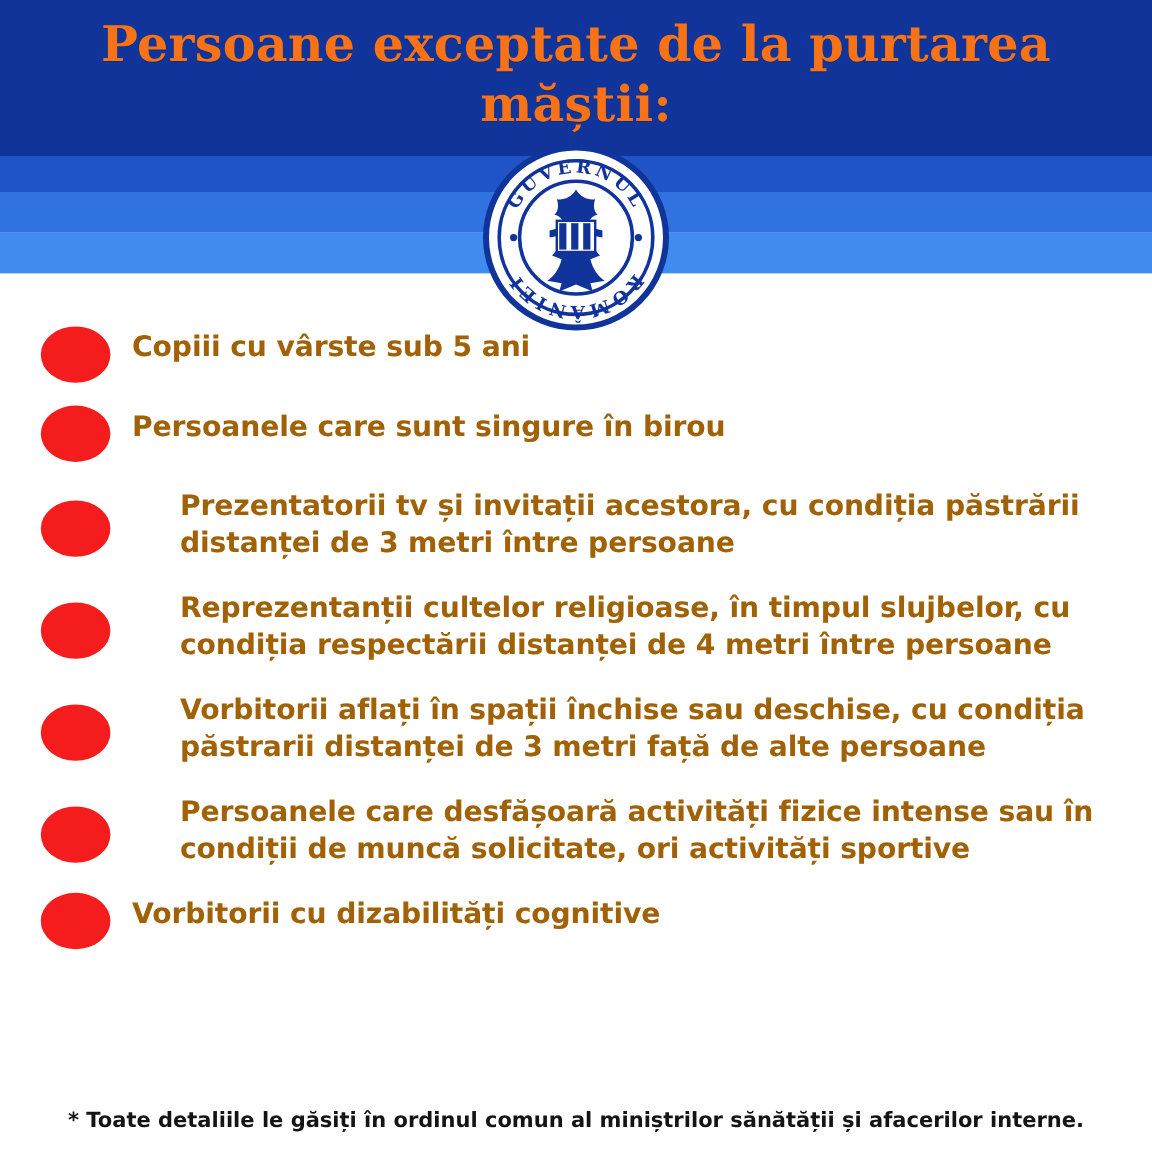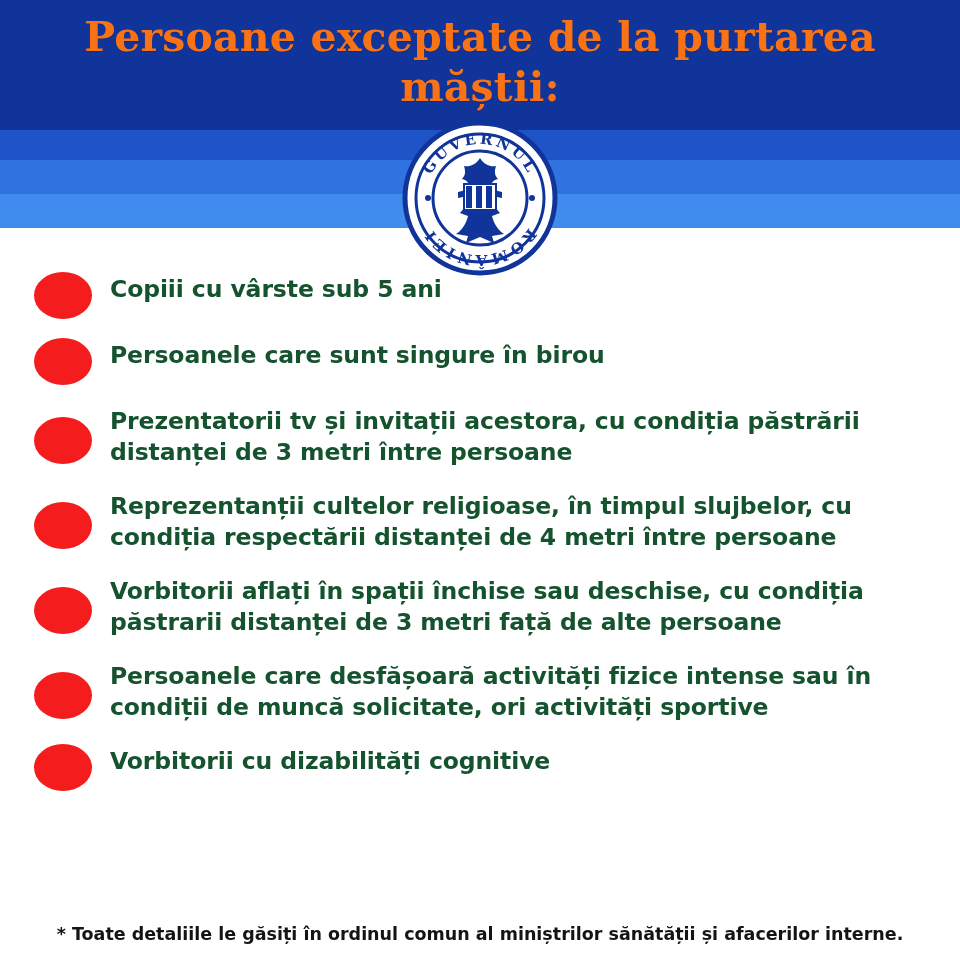--- a/index.html
+++ b/index.html
@@ -88,30 +88,30 @@
     flex: 0 0 auto;
     width: 58px;
     height: 47px;
     border-radius: 50%;
     background: #f41c1c;
     margin-right: 18px;
     margin-top: 2px;
   }
   .item-text {
     flex: 1 1 auto;
-    color: #14532d;
+    color: #a16207;
     font-family: "DejaVu Sans", sans-serif;
     font-weight: bold;
     font-size: 23.5px;
     line-height: 1.30;
     letter-spacing: -0.1px;
     padding-top: 4px;
   }
   .list-item.two-line .bullet { margin-top: 15px; }
-  .list-item.two-line { margin-bottom: 20px; }
+  .list-item.two-line { margin-bottom: 20px; gap: 40px; }
 
   
   .footnote {
     position: absolute;
     left: 0;
     bottom: 14px;
     width: 960px;
     text-align: center;
     box-sizing: border-box;
     padding: 0 40px;

